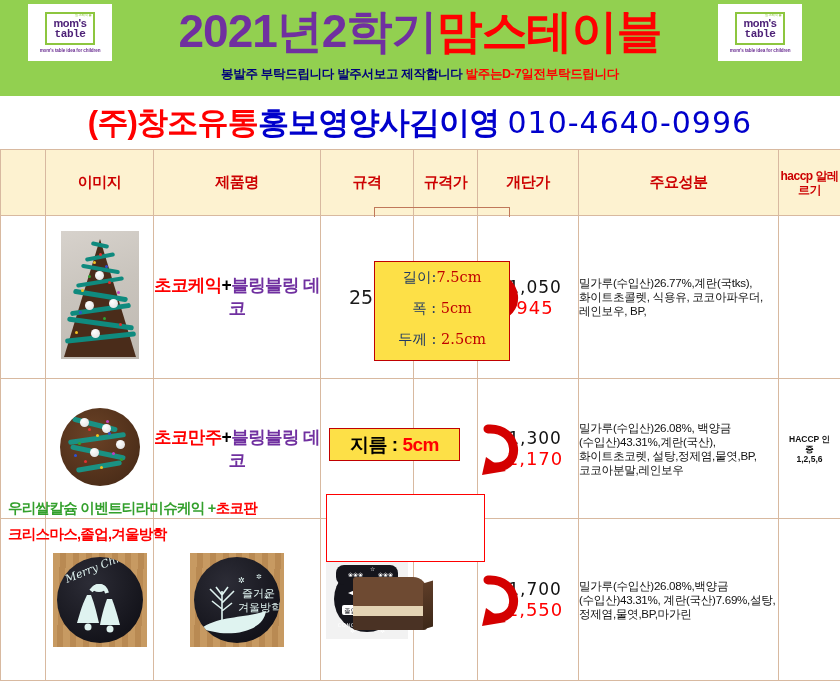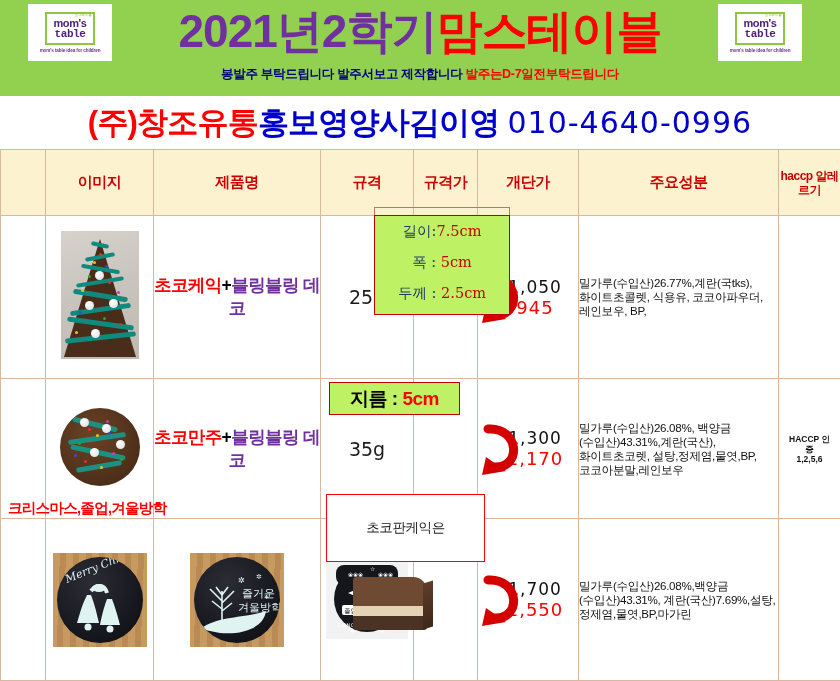--- a/index.html
+++ b/index.html
@@ -166,23 +166,24 @@
     font-size: 8.5px;
     font-weight: bold;
     color: #111;
     line-height: 10px;
   }
 
   
   .dim-box {
     position: absolute;
     border: 1px solid #c00000;
-    background: #bef264;
+    background: #fde047;
     text-align: center;
     z-index: 6;
+    margin-top: 46px;
   }
   #dimbox1 { left: 374px; top: 215px; width: 136px; height: 100px; }
   .dim-line {
     font-size: 14.5px; line-height: 31px;
     font-family: "DejaVu Serif", serif;
     white-space: nowrap;
   }
   .dl-k { color: #1f3864; font-weight: normal; }
   .dl-v { color: #c00000; }
 
@@ -517,20 +518,22 @@
     </div>
   </div>
 
   <div class="dim-box" id="dimbox2">
     <div class="dim2-text">
       <span class="d2-k">지름 : </span><span class="d2-v">5cm</span>
     </div>
   </div>
 
   <div id="notebox">
-    <div class="note-line">초코판케익은</div>
   </div>
 
   <div id="caption">
+    <div class="cap-line">
+      <span class="cap-green">우리쌀칼슘 이벤트티라미슈케익 +</span><span class="cap-red">초코판</span>
+    </div>
     <div class="cap-line cap-red">크리스마스,졸업,겨울방학</div>
   </div>
 
 </div>
 
 </body></html>

